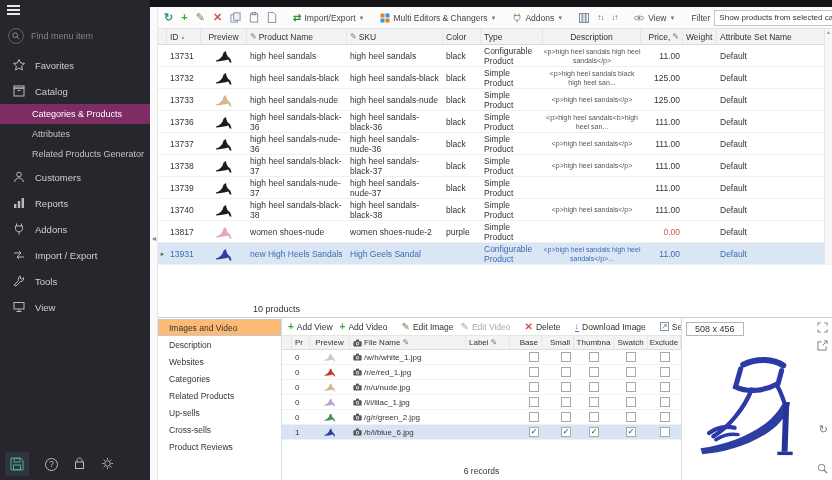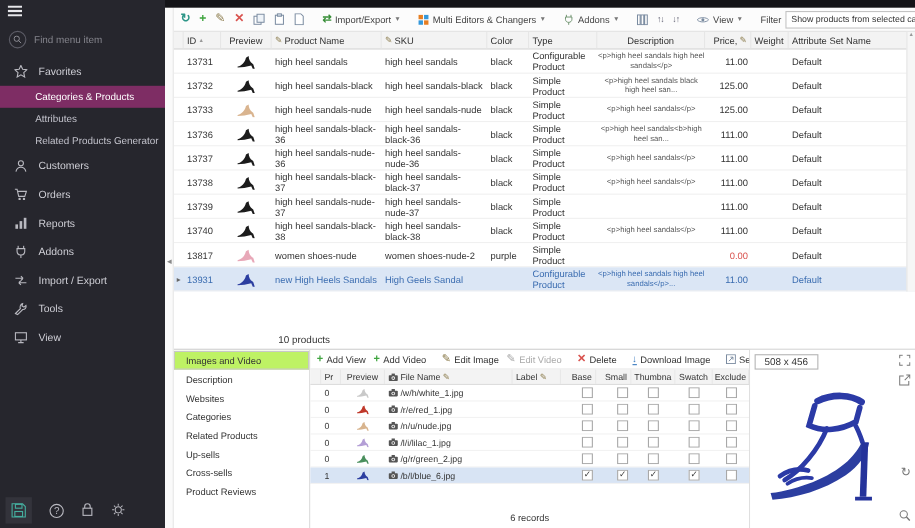--- a/index.html
+++ b/index.html
@@ -66,21 +66,21 @@
   .red { color:#d9534f !important; }
   .expander { font-size:7px; color:#666; }
   .vscroll { position:absolute; right:0; top:22px; width:8px; height:236px; background:#f6f6f6; border-left:1px solid #e5e5e5; font-size:5px; color:#999; text-align:center; }
   .grid-spacer { flex:1; }
   .grid-status { height:16px; font-size:9px; color:#333; padding-left:95px; display:flex; align-items:center; }
 
   
   .bottom { height:163px; border-top:1px solid #cfcfcf; display:flex; background:#fff; }
   .tabs { width:124px; border-right:1px solid #dcdcdc; padding-top:1px; }
   .tab { height:17px; display:flex; align-items:center; padding-left:10px; font-size:8.5px; color:#333; border:1px solid transparent; }
-  .tab.active { background:#bef264; border-color:#c8c8c8; }
+  .tab.active { background:#fdba74; border-color:#c8c8c8; }
   .middle { flex:1; display:flex; flex-direction:column; border-right:1px solid #dcdcdc; overflow:hidden; }
   .img-toolbar { height:18px; display:flex; align-items:center; gap:3px; padding:0 4px; border-bottom:1px solid #e6e6e6; font-size:8.5px; white-space:nowrap; }
   .img-toolbar .glyph { font-size:10px; }
   .disabled { color:#aaa; }
   .dl-arrow { color:#3a7abf; font-weight:bold; border-bottom:1px solid #3a7abf; line-height:1; font-size:9px; }
   .img-head { display:flex; height:14px; background:#f3f3f3; border-bottom:1px solid #ddd; font-size:8px; color:#333; align-items:center; }
   .img-head .col { border-right:1px solid #e8e8e8; height:100%; }
   .ic-gut { width:10px; padding:0; justify-content:center; }
   .ic-pr { width:18px; }
   .ic-prev { width:40px; justify-content:center; }
@@ -132,47 +132,47 @@
   </div>
 
   <div class="sb-item">
     <span class="sb-icon">
         <svg width="12" height="12" viewBox="0 0 12 12">
           <polygon points="6,0.5 7.6,4 11.5,4.4 8.6,7 9.4,11 6,9 2.6,11 3.4,7 0.5,4.4 4.4,4" fill="none" stroke="#b9b9c0"></polygon>
         </svg>
       </span>
     <span>Favorites</span>
   </div>
+  <div class="sb-item">
+    <span class="sb-icon">
+        <svg width="12" height="12" viewBox="0 0 12 12">
+          <rect x="1" y="3" width="10" height="8" fill="none" stroke="#b9b9c0"></rect>
+          <rect x="1" y="1" width="10" height="2.2" fill="none" stroke="#b9b9c0"></rect>
+          <line x1="4.5" y1="5.5" x2="7.5" y2="5.5" stroke="#b9b9c0"></line>
+        </svg>
+      </span>
+    <span>Catalog</span>
+  </div>
   <div class="sb-item sub active">
     <span>Categories &amp; Products</span>
   </div>
   <div class="sb-item sub">
     <span>Attributes</span>
   </div>
   <div class="sb-item sub">
     <span>Related Products Generator</span>
   </div>
   <div class="sb-item">
     <span class="sb-icon">
         <svg width="12" height="12" viewBox="0 0 12 12">
           <circle cx="6" cy="3.5" r="2.3" fill="none" stroke="#b9b9c0"></circle>
           <path d="M1.5 11 C2 8.3 4 7 6 7 C8 7 10 8.3 10.5 11" fill="none" stroke="#b9b9c0"></path>
         </svg>
       </span>
     <span>Customers</span>
-  </div>
-  <div class="sb-item">
-    <span class="sb-icon">
-        <svg width="12" height="12" viewBox="0 0 12 12">
-          <path d="M0.5 1 H2.5 L4 7.5 H9.5 L11 3 H3" fill="none" stroke="#b9b9c0"></path>
-          <circle cx="4.8" cy="9.8" r="1.1" fill="#b9b9c0"></circle>
-          <circle cx="8.8" cy="9.8" r="1.1" fill="#b9b9c0"></circle>
-        </svg>
-      </span>
-    <span>Orders</span>
   </div>
   <div class="sb-item">
     <span class="sb-icon">
         <svg width="12" height="12" viewBox="0 0 12 12">
           <g fill="#b9b9c0">
             <rect x="1" y="7" width="2.4" height="4"></rect>
             <rect x="4.8" y="4" width="2.4" height="7"></rect>
             <rect x="8.6" y="1" width="2.4" height="10"></rect>
           </g>
         </svg>

